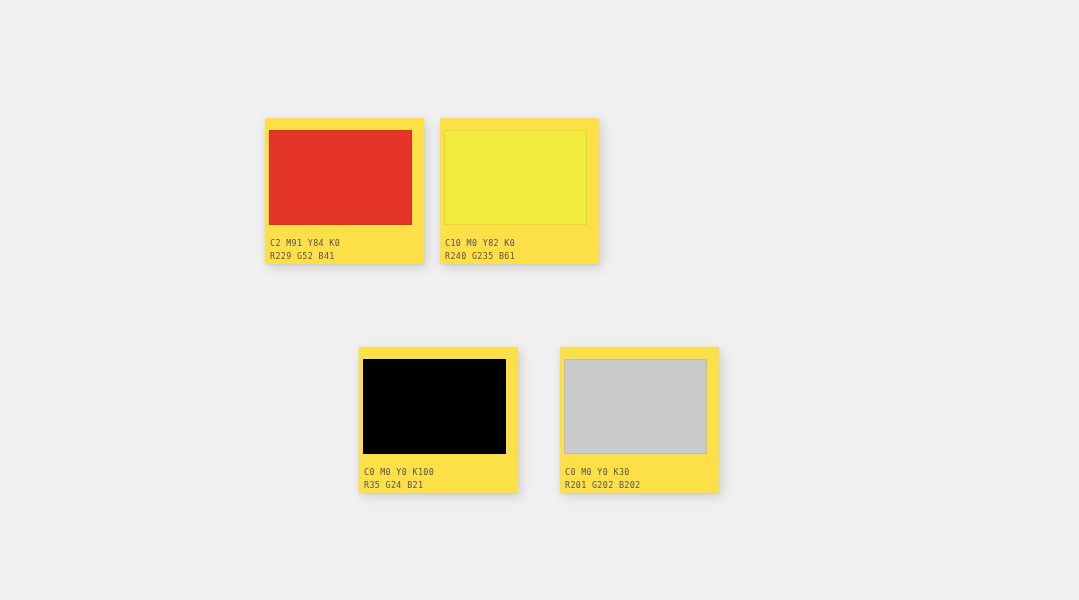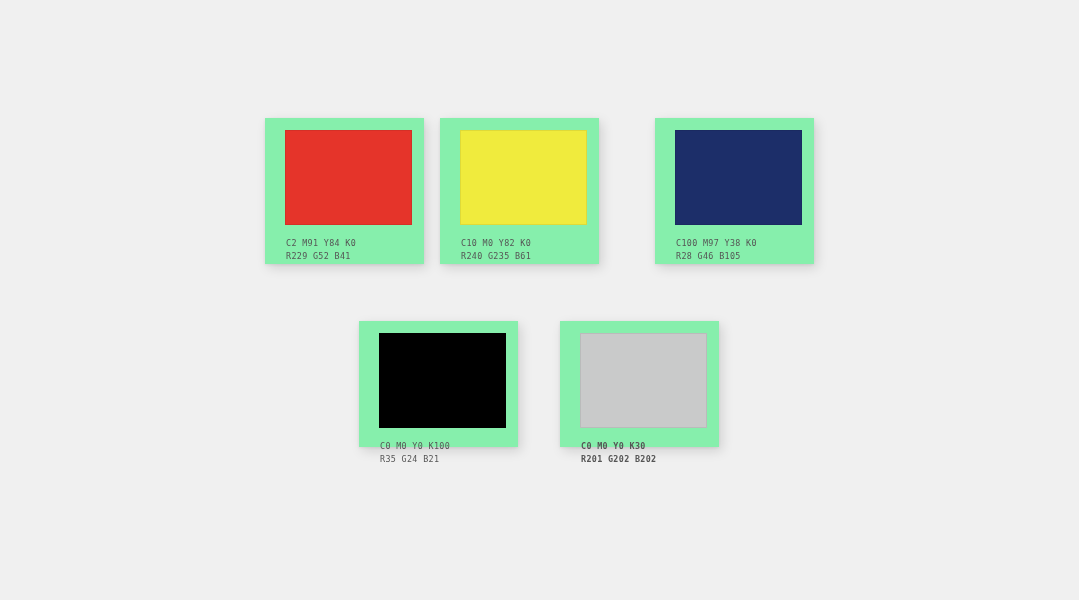--- a/index.html
+++ b/index.html
@@ -15,24 +15,24 @@
     overflow: hidden;
     position: relative;
   }
   #board {
     position: relative;
     width: 1079px;
     height: 600px;
   }
   .swatch-card {
     position: absolute;
-    background: #86efac;
+    background: #fde047;
     box-shadow: 3px 4px 11px rgba(0,0,0,0.13), 0 1px 3px rgba(0,0,0,0.07);
     box-sizing: border-box;
-    padding: 12px 12px 0 20px;
+    padding: 12px 12px 0 4px;
   }
   .swatch-color {
     width: 100%;
     box-sizing: border-box;
     border: 1px solid rgba(0,0,0,0.07);
   }
   .swatch-meta {
     padding: 12px 0 0 1px;
   }
   .swatch-line {
@@ -44,24 +44,24 @@
     white-space: nowrap;
   }
   
   .row-top { top: 118px; width: 159px; height: 146px; }
   .row-top .swatch-color { height: 95px; }
   .card-1 { left: 265px; }
   .card-2 { left: 440px; }
   .card-3 { left: 655px; }
 
   
-  .row-bottom { top: 321px; width: 159px; height: 126px; }
+  .row-bottom { top: 347px; width: 159px; height: 146px; }
   .row-bottom .swatch-color { height: 95px; }
   .card-4 { left: 359px; }
-  .card-5 { left: 560px; font-weight: bold; }
+  .card-5 { left: 560px; }
 </style>
 </head>
 <body style="background-color: rgb(240, 240, 240);">
 
 <div id="board">
 
   <div class="swatch-card row-top card-1">
     <div class="swatch-color" style="background-color: rgb(229, 52, 42);"></div>
     <div class="swatch-meta">
       <div class="swatch-line">C2 M91 Y84 K0</div>
@@ -70,27 +70,20 @@
   </div>
 
   <div class="swatch-card row-top card-2">
     <div class="swatch-color" style="background-color: rgb(240, 235, 61);"></div>
     <div class="swatch-meta">
       <div class="swatch-line">C10 M0 Y82 K0</div>
       <div class="swatch-line">R240 G235 B61</div>
     </div>
   </div>
 
-  <div class="swatch-card row-top card-3">
-    <div class="swatch-color" style="background-color: rgb(28, 46, 105);"></div>
-    <div class="swatch-meta">
-      <div class="swatch-line">C100 M97 Y38 K0</div>
-      <div class="swatch-line">R28 G46 B105</div>
-    </div>
-  </div>
 
   <div class="swatch-card row-bottom card-4">
     <div class="swatch-color" style="background-color: rgb(0, 0, 0);"></div>
     <div class="swatch-meta">
       <div class="swatch-line">C0 M0 Y0 K100</div>
       <div class="swatch-line">R35 G24 B21</div>
     </div>
   </div>
 
   <div class="swatch-card row-bottom card-5">

